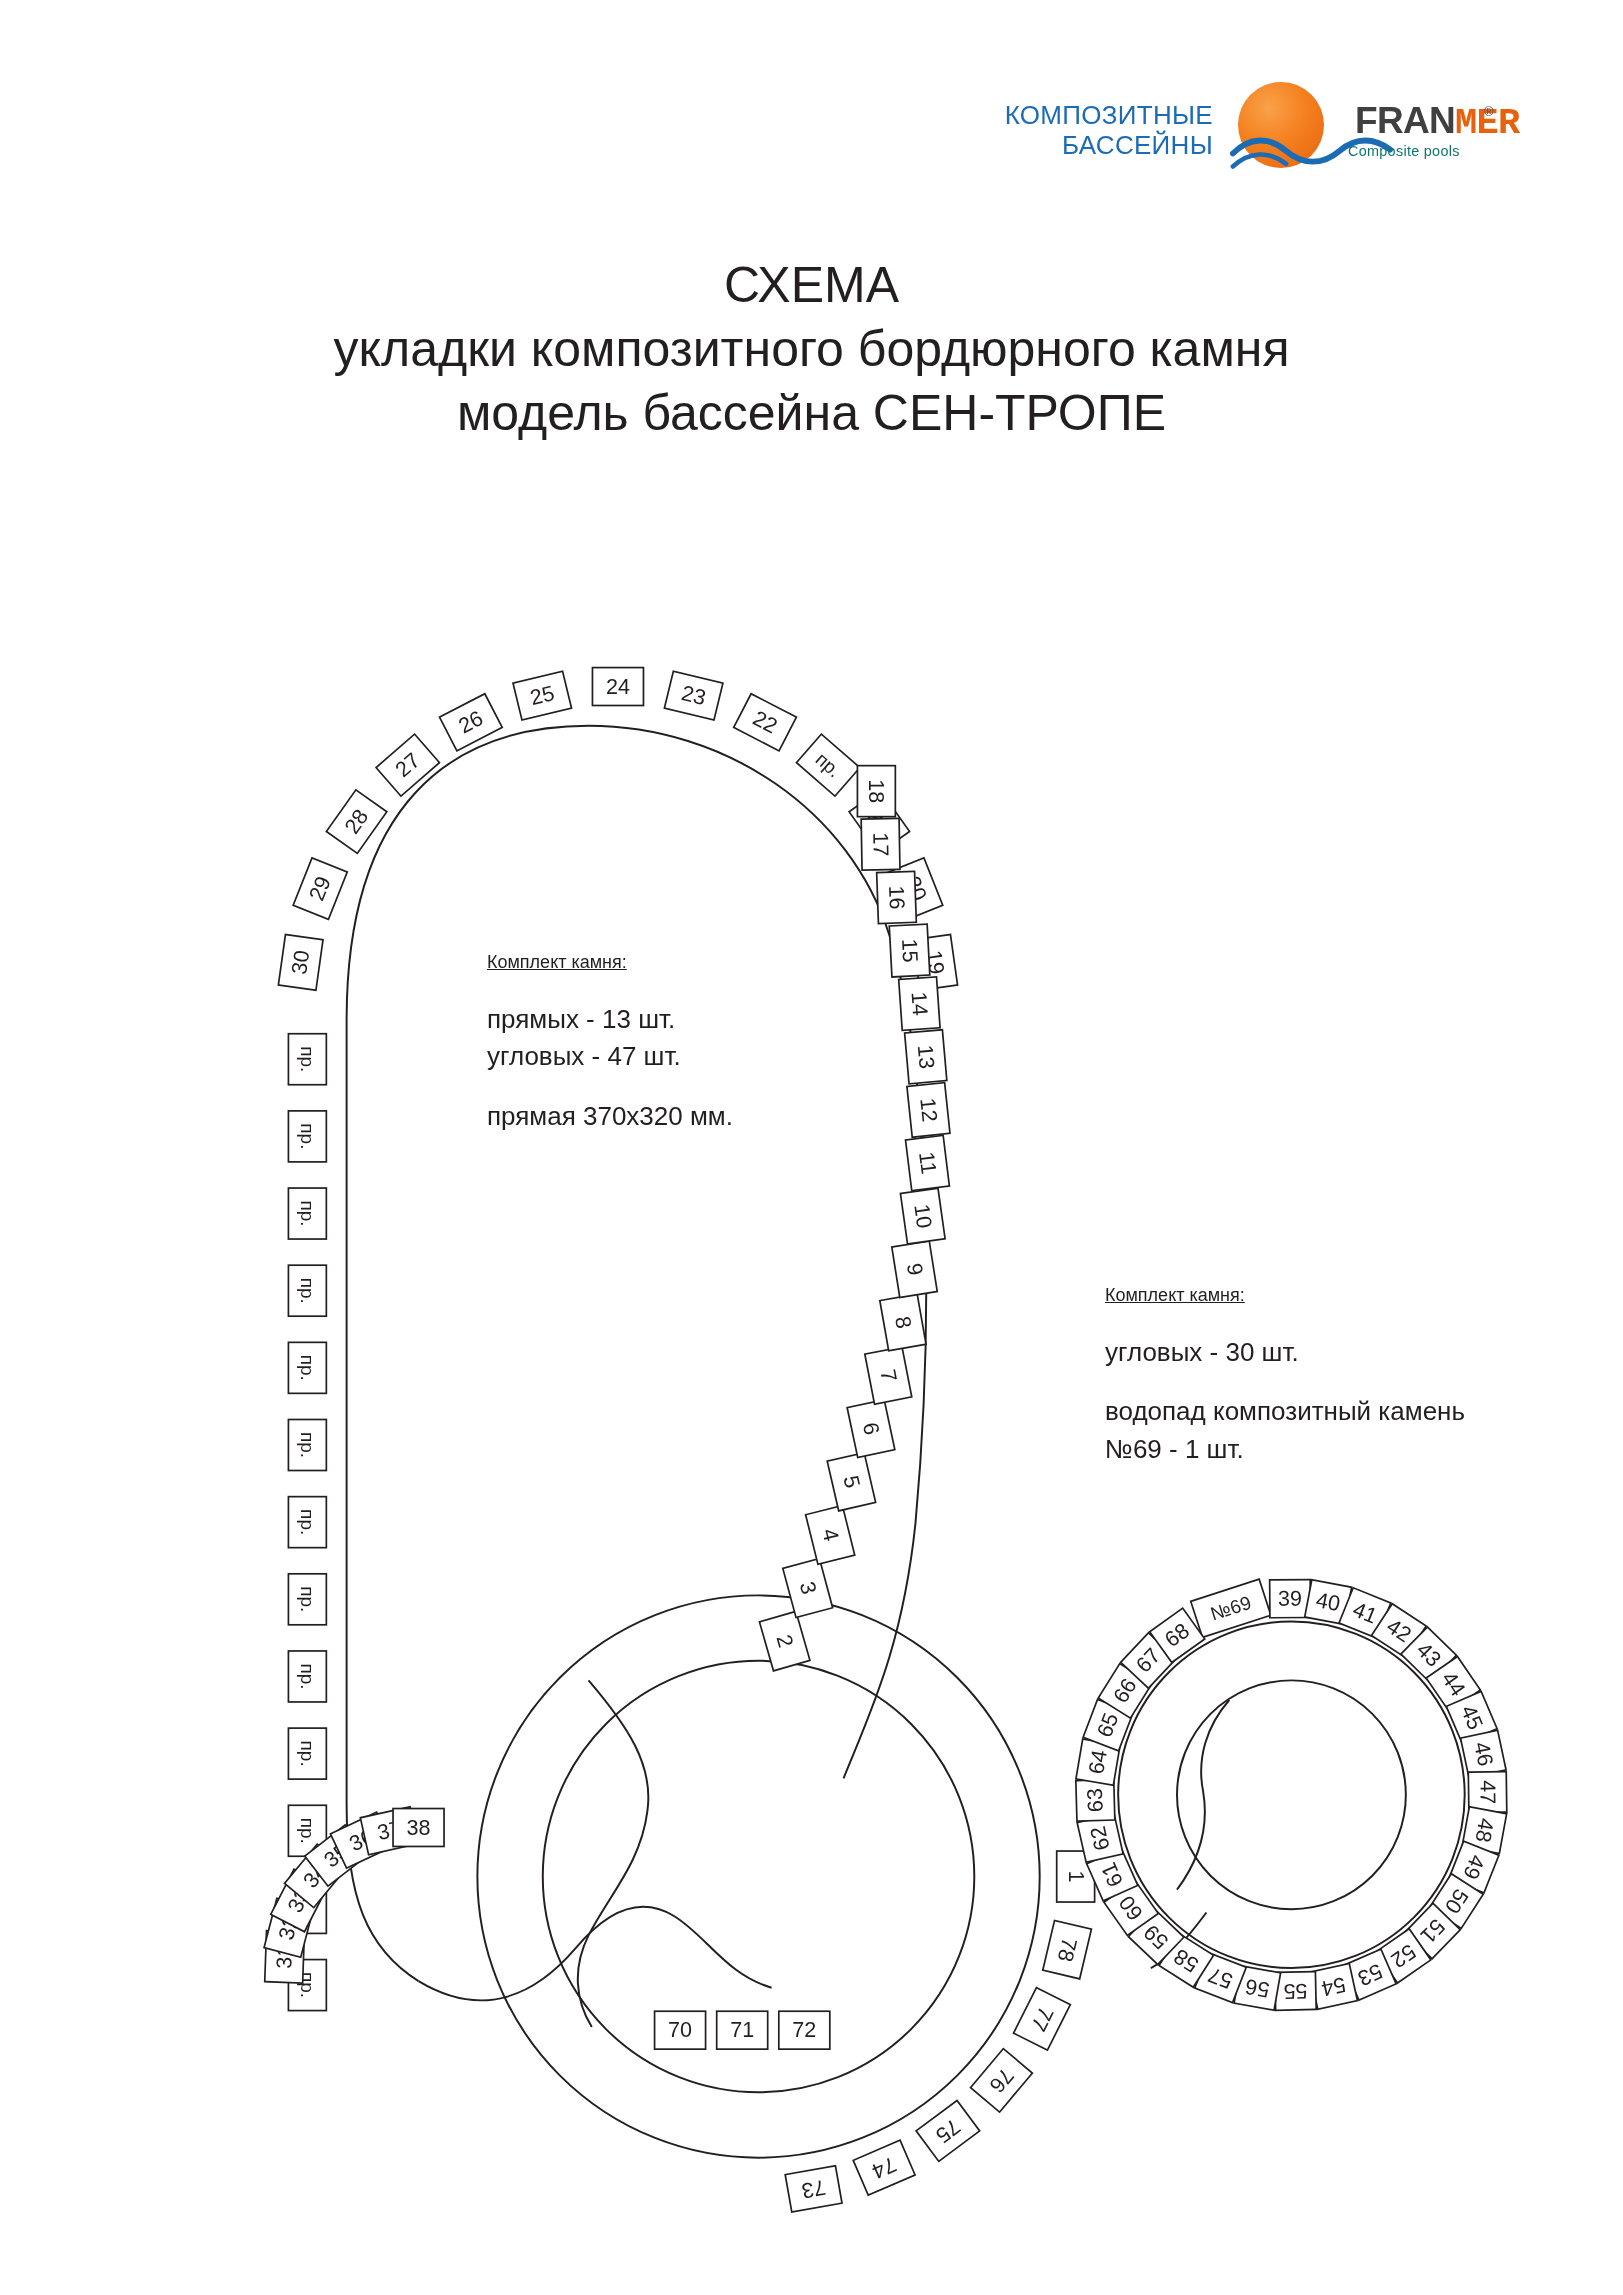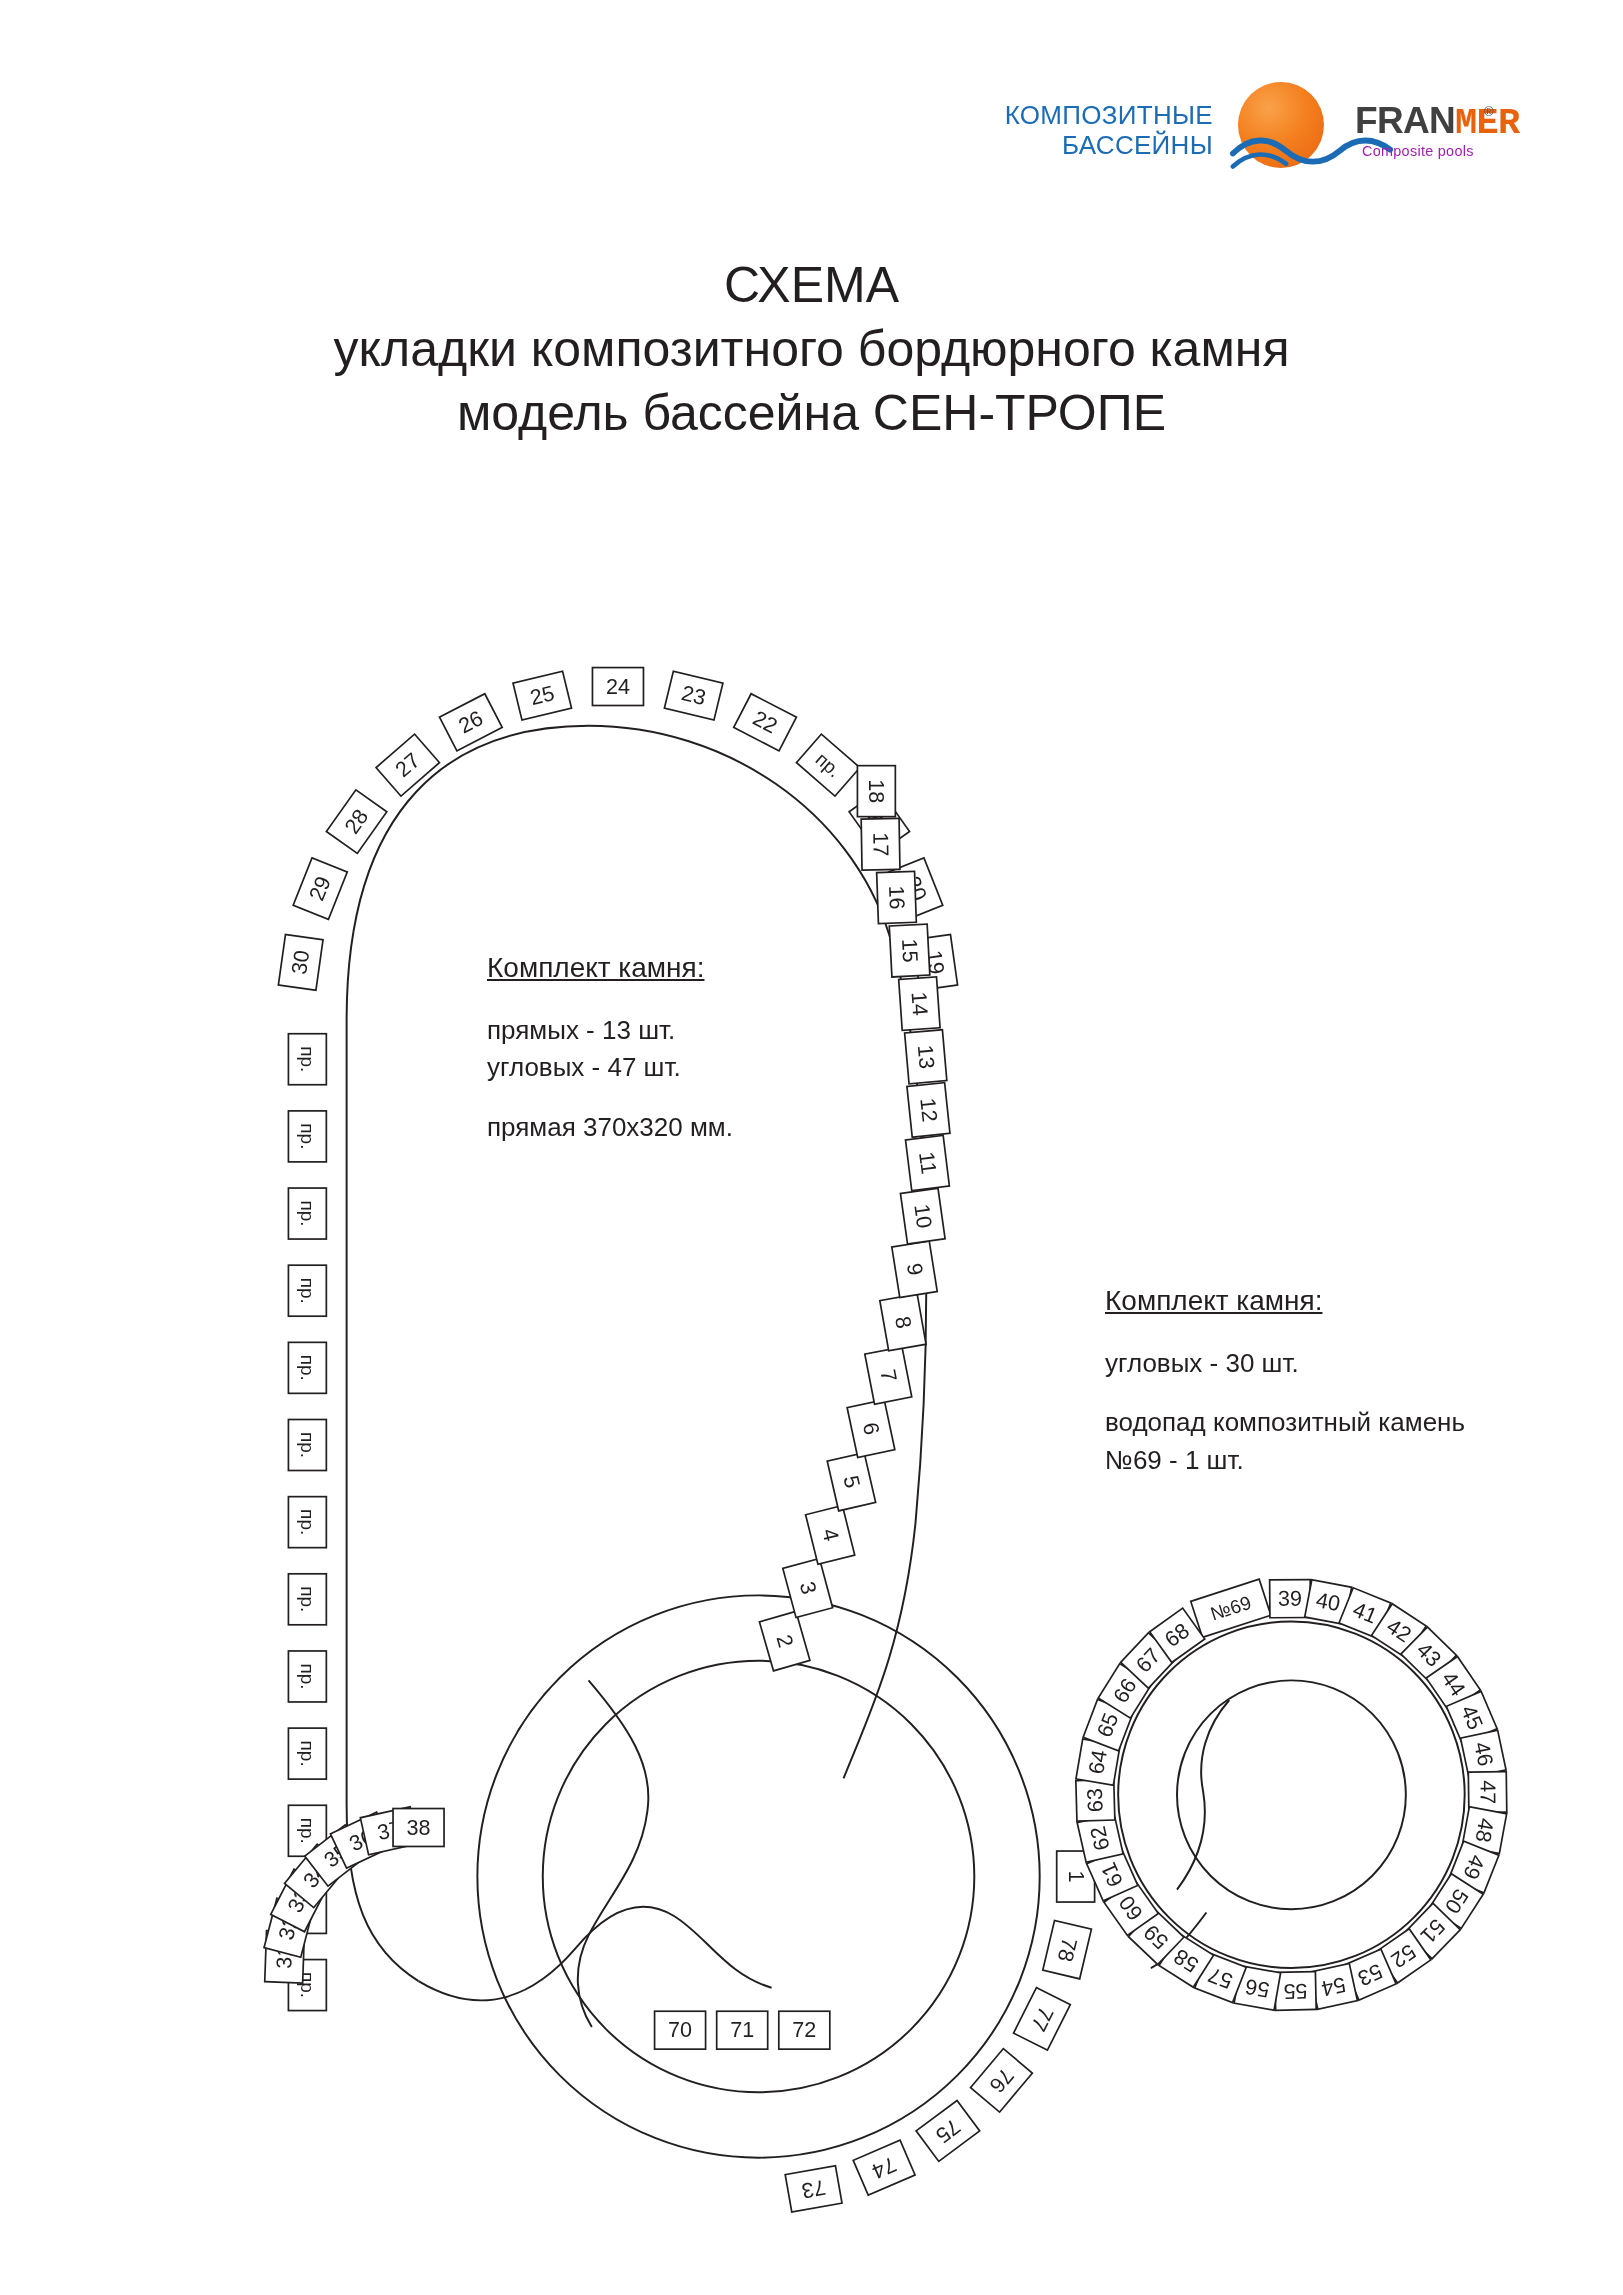--- a/index.html
+++ b/index.html
@@ -75,25 +75,25 @@
   #logo-name .mer  { color: #E8620E; font-family: Liberation Mono, monospace; }
   #logo-reg {
     position: absolute;
     left: 254px;
     top: 26px;
     font-size: 13px;
     color: #555;
   }
   #logo-sub {
     position: absolute;
-    left: 132px;
+    left: 118px;
     top: 65px;
     font-family: "Liberation Sans", sans-serif;
     font-size: 14.4px;
-    color: #a21caf;
+    color: #0f766e;
     letter-spacing: 0.3px;
   }
   
   #title-block {
     position: absolute;
     top: 235px;
     left: 0;
     width: 1623px;
     text-align: center;
     margin-top: 18px;
@@ -106,21 +106,21 @@
     line-height: 1.28;
     white-space: nowrap;
   }
   
   .legend {
     position: absolute;
     font-family: "Liberation Sans", sans-serif;
     color: #231f20;
   }
   .legend .head {
-    font-size: 28px;
+    font-size: 18px;
     text-decoration: underline;
     display: block;
     margin-bottom: 27.5px;
     white-space: nowrap;
   }
   .legend .row {
     font-size: 26px;
     display: block;
     line-height: 1.45;
     white-space: nowrap;

